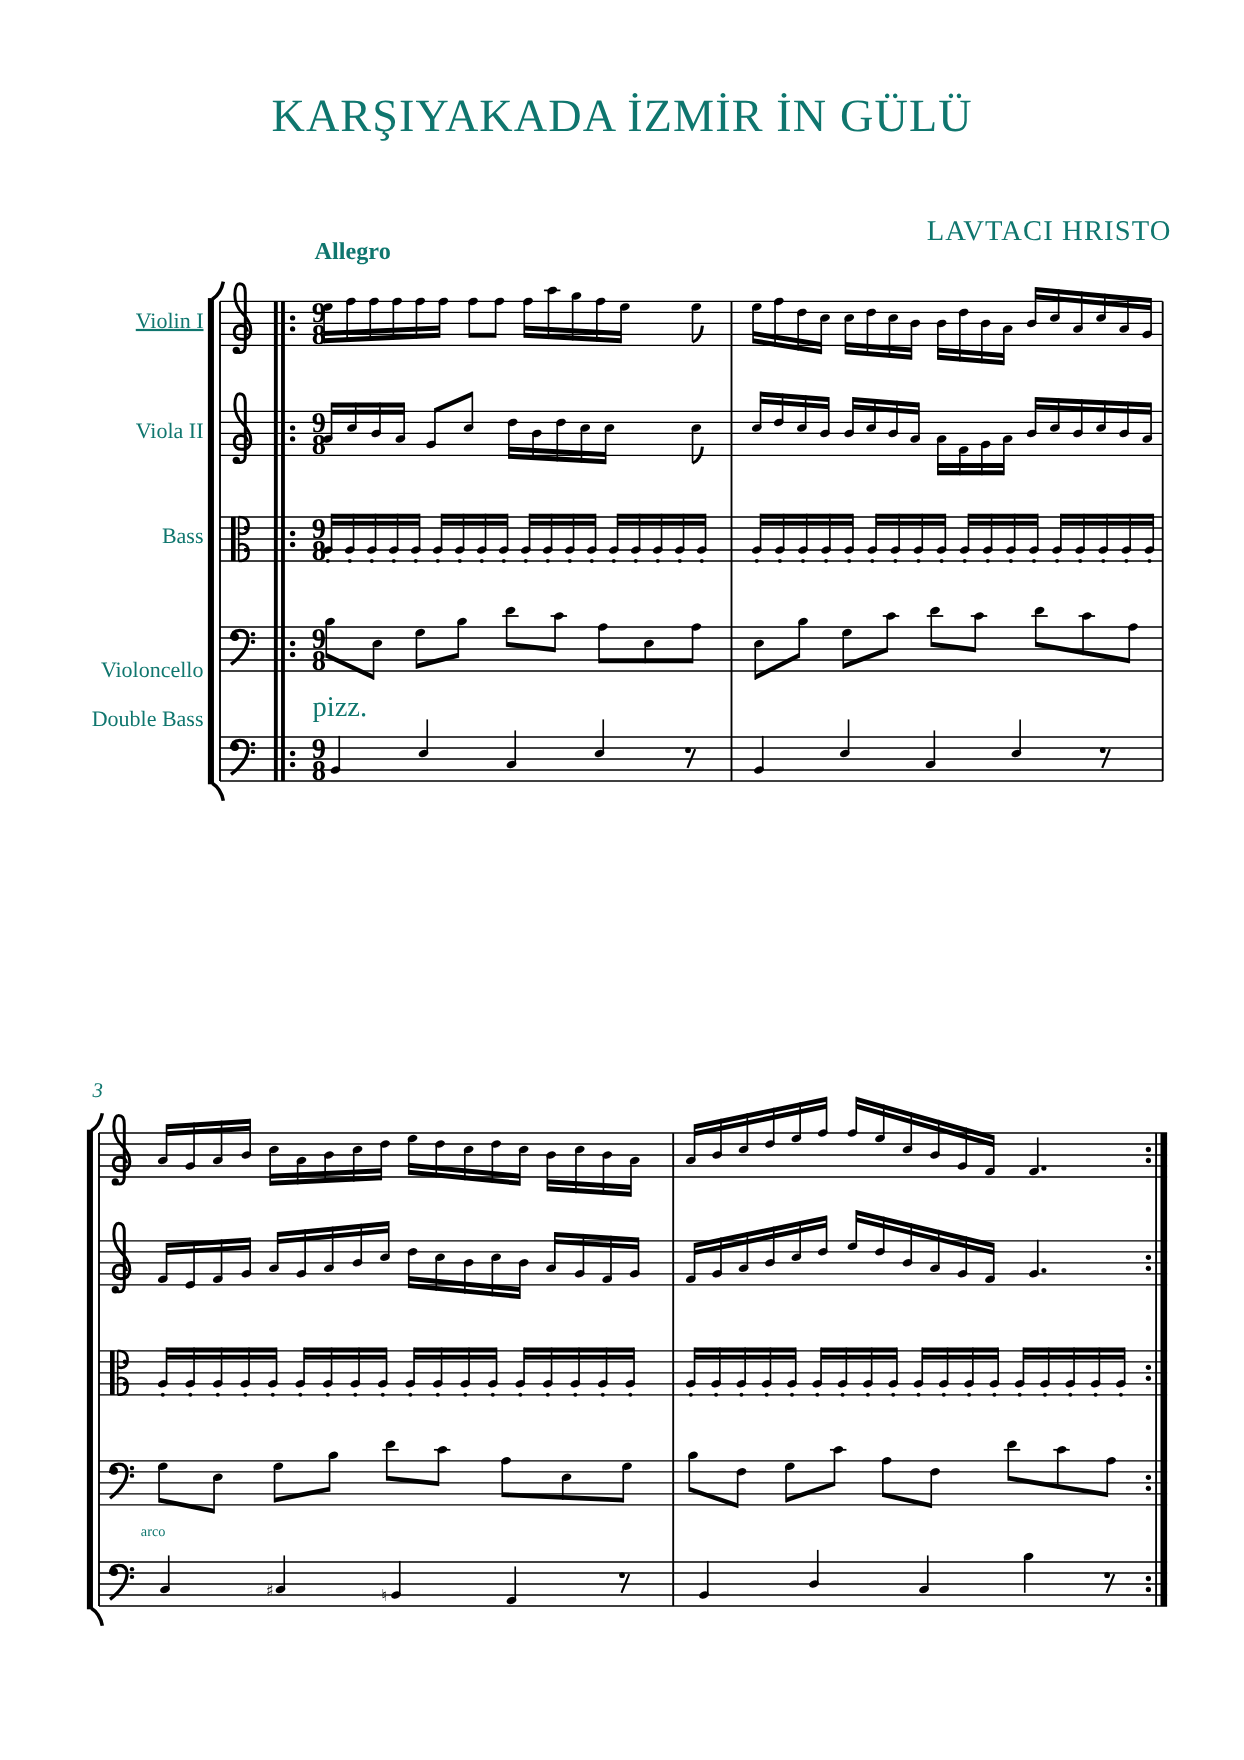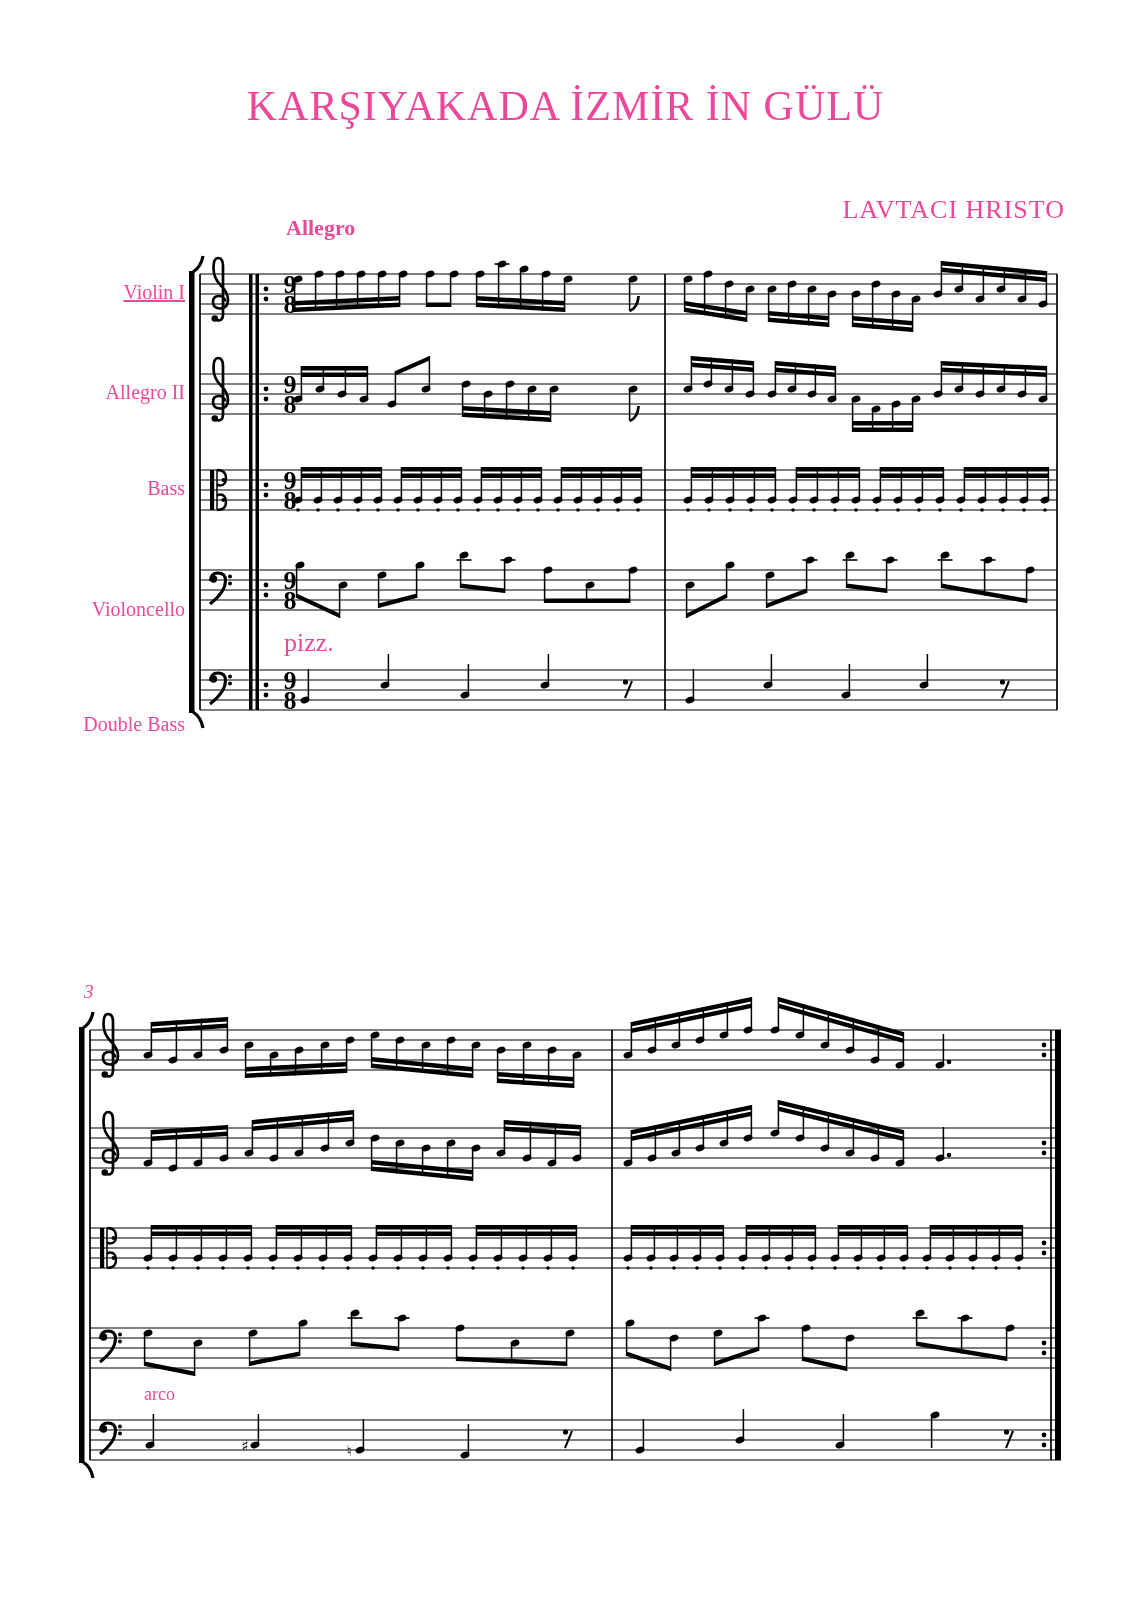--- a/index.html
+++ b/index.html
@@ -1,43 +1,43 @@
 <!DOCTYPE html>
 <html><head>
 <meta charset="utf-8">
 <style>
   html,body{margin:0;padding:0;background:#888;}
   .page{position:relative;width:1131px;height:1600px;background:#ffffff;
-        font-family:"Liberation Serif",serif;color:#ec4899;overflow:hidden;margin:0 auto;}
+        font-family:"Liberation Serif",serif;color:#0f766e;overflow:hidden;margin:0 auto;}
   .page svg{position:absolute;left:0;top:0;}
   .txt{position:absolute;white-space:nowrap;}
   .title{left:0;right:0;text-align:center;top:82px;font-size:42px;letter-spacing:1px;}
   .composer{right:66px;top:195px;font-size:26px;letter-spacing:1px;}
   .tempo{left:286px;top:215px;font-size:22px;font-weight:bold;}
   .pizz{left:284px;top:628px;font-size:26px;}
-  .arco{left:144px;top:1384px;font-size:18px;}
+  .arco{left:128px;top:1384px;font-size:13px;}
   .mnum{left:84px;top:981px;font-size:19px;font-style:italic;}
   .ilabel{position:absolute;right:946px;font-size:20px;white-space:nowrap;}
 </style>
 </head>
 <body>
 
 <div class="page">
   <div class="txt title">KARŞIYAKADA İZMİR İN GÜLÜ</div>
   <div class="txt composer">LAVTACI HRISTO</div>
   <div class="txt tempo">Allegro</div>
   <div class="txt pizz">pizz.</div>
   <div class="txt arco">arco</div>
   <div class="txt mnum">3</div>
   <div id="labels">
       <div class="ilabel" style="top: 281px; text-decoration: underline;">Violin I</div>
-      <div class="ilabel" style="top: 381px;">Allegro II</div>
+      <div class="ilabel" style="top: 381px;">Viola II</div>
       <div class="ilabel" style="top: 477px;">Bass</div>
       <div class="ilabel" style="top: 598px;">Violoncello</div>
-      <div class="ilabel" style="top: 713px; margin-left: 13px;">Double Bass</div>
+      <div class="ilabel" style="top: 643px; margin-left: 13px;">Double Bass</div>
     </div>
   <svg id="score-svg" width="1131" height="1600" viewBox="0 0 1131 1600">
       <g>
         <g>
           <line x1="200" y1="274" x2="1057" y2="274" stroke="#000000" stroke-width="1.2"></line>
           <line x1="200" y1="284" x2="1057" y2="284" stroke="#000000" stroke-width="1.2"></line>
           <line x1="200" y1="294" x2="1057" y2="294" stroke="#000000" stroke-width="1.2"></line>
           <line x1="200" y1="304" x2="1057" y2="304" stroke="#000000" stroke-width="1.2"></line>
           <line x1="200" y1="314" x2="1057" y2="314" stroke="#000000" stroke-width="1.2"></line>
         </g>

